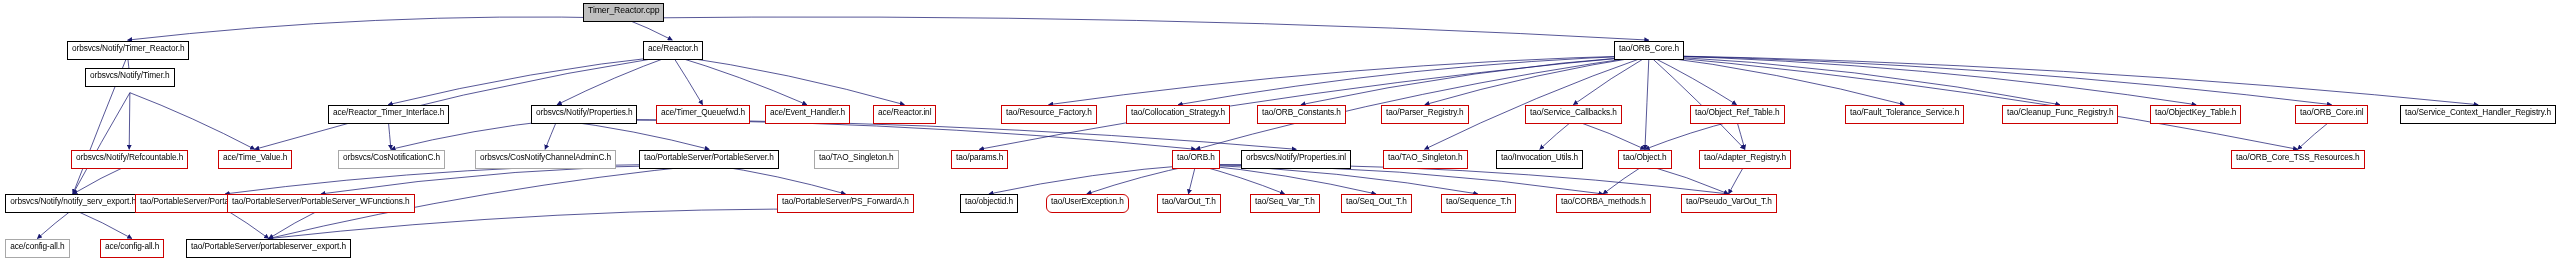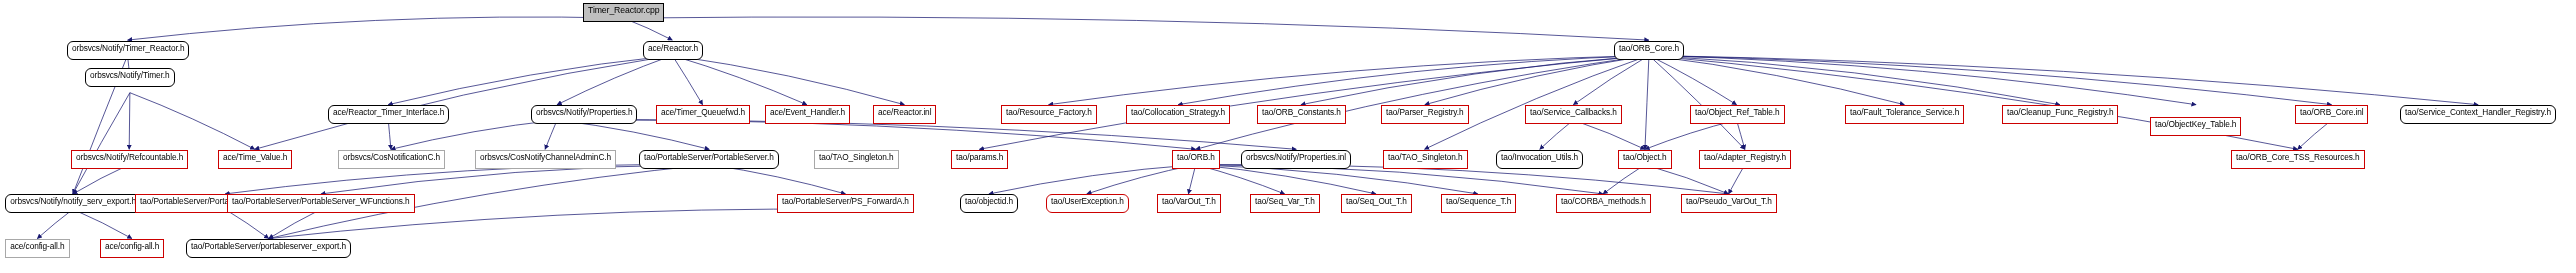--- a/index.html
+++ b/index.html
@@ -36,21 +36,21 @@
     color: #000000;
     font-size: 8.3px;
     text-align: center;
     white-space: nowrap;
     padding: 0 4px;
     letter-spacing: -0.1px;
     cursor: pointer;
     z-index: 5;
   }
   .gnode.red    { border-color: #cc0000; }
-  .gnode.black  { border-color: #000000; border-radius: 6px; }
+  .gnode.black  { border-color: #000000; }
   .gnode.gray   { border-color: #a8a8a8; }
   .gnode.root   { border-color: #000000; background: #bfbfbf; font-size: 8.7px; }
 </style>
 </head>
 <body>
 
 <div id="graph-canvas">
   <svg id="edge-layer" width="2576" height="274" viewBox="0 0 3868 411">
     <defs>
       <marker id="arrowhead" viewBox="0 0 10 10" refX="9" refY="5" markerWidth="7" markerHeight="7" orient="auto-start-reverse">
@@ -135,21 +135,21 @@
       <div class="gnode red" style="left: 765px; top: 105px;">ace/Event_Handler.h</div>
       <div class="gnode red" style="left: 873px; top: 105px;">ace/Reactor.inl</div>
       <div class="gnode red" style="left: 1001px; top: 105px;">tao/Resource_Factory.h</div>
       <div class="gnode red" style="left: 1126px; top: 105px;">tao/Collocation_Strategy.h</div>
       <div class="gnode red" style="left: 1257px; top: 105px;">tao/ORB_Constants.h</div>
       <div class="gnode red" style="left: 1381px; top: 105px;">tao/Parser_Registry.h</div>
       <div class="gnode red" style="left: 1525px; top: 105px;">tao/Service_Callbacks.h</div>
       <div class="gnode red" style="left: 1690px; top: 105px;">tao/Object_Ref_Table.h</div>
       <div class="gnode red" style="left: 1845px; top: 105px;">tao/Fault_Tolerance_Service.h</div>
       <div class="gnode red" style="left: 2002px; top: 105px;">tao/Cleanup_Func_Registry.h</div>
-      <div class="gnode red" style="left: 2150px; top: 105px; margin-top: 12px;">tao/ObjectKey_Table.h</div>
+      <div class="gnode red" style="left: 2150px; top: 105px;">tao/ObjectKey_Table.h</div>
       <div class="gnode red" style="left: 2295px; top: 105px;">tao/ORB_Core.inl</div>
       <div class="gnode black" style="left: 2400px; top: 105px;">tao/Service_Context_Handler_Registry.h</div>
       <div class="gnode red" style="left: 71px; top: 150px;">orbsvcs/Notify/Refcountable.h</div>
       <div class="gnode red" style="left: 218px; top: 150px;">ace/Time_Value.h</div>
       <div class="gnode gray" style="left: 338px; top: 150px;">orbsvcs/CosNotificationC.h</div>
       <div class="gnode gray" style="left: 475px; top: 150px;">orbsvcs/CosNotifyChannelAdminC.h</div>
       <div class="gnode black" style="left: 639px; top: 150px;">tao/PortableServer/PortableServer.h</div>
       <div class="gnode gray" style="left: 814px; top: 150px;">tao/TAO_Singleton.h</div>
       <div class="gnode red" style="left: 951px; top: 150px;">tao/params.h</div>
       <div class="gnode red" style="left: 1172px; top: 150px;">tao/ORB.h</div>

